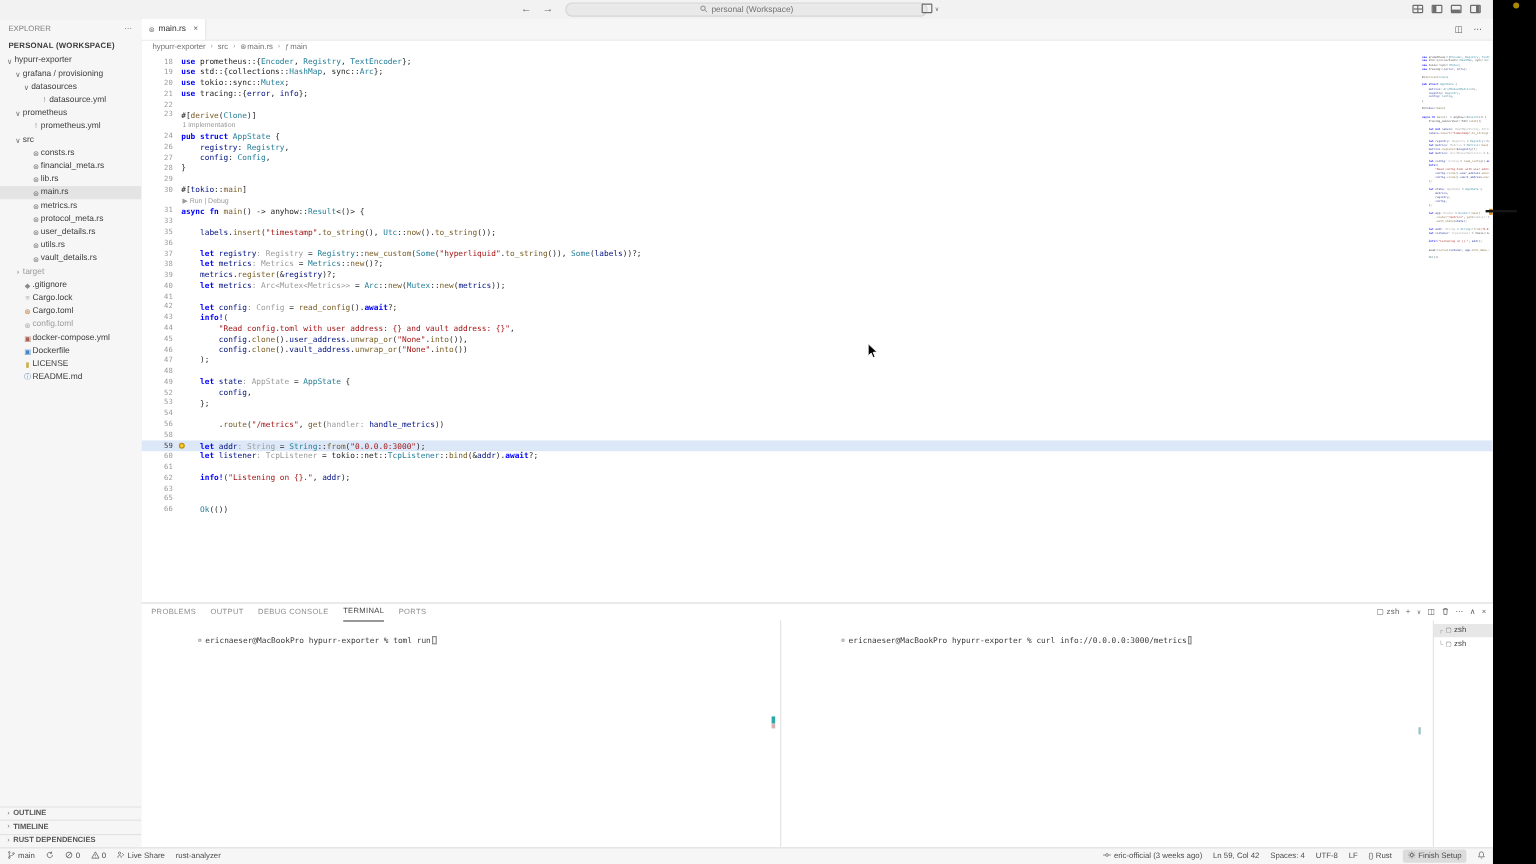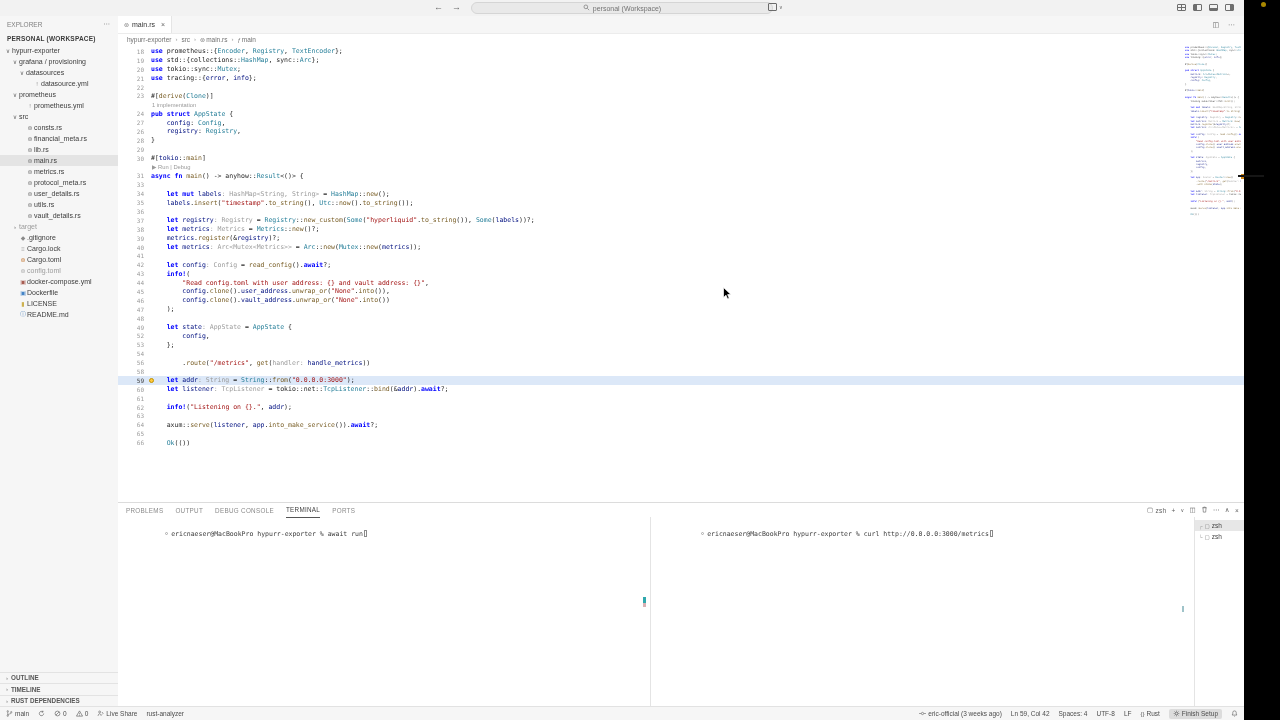--- a/index.html
+++ b/index.html
@@ -295,31 +295,30 @@
           <div class="crow"><span class="gut">18</span><span class="ctext"><span class="k">use </span><span class="p">prometheus::{</span><span class="t">Encoder</span><span class="p">, </span><span class="t">Registry</span><span class="p">, </span><span class="t">TextEncoder</span><span class="p">};</span></span></div>
           <div class="crow"><span class="gut">19</span><span class="ctext"><span class="k">use </span><span class="p">std::{collections::</span><span class="t">HashMap</span><span class="p">, sync::</span><span class="t">Arc</span><span class="p">};</span></span></div>
           <div class="crow"><span class="gut">20</span><span class="ctext"><span class="k">use </span><span class="p">tokio::sync::</span><span class="t">Mutex</span><span class="p">;</span></span></div>
           <div class="crow"><span class="gut">21</span><span class="ctext"><span class="k">use </span><span class="p">tracing::{</span><span class="v">error</span><span class="p">, </span><span class="v">info</span><span class="p">};</span></span></div>
           <div class="crow"><span class="gut">22</span><span class="ctext"></span></div>
           <div class="crow"><span class="gut">23</span><span class="ctext"><span class="p">#[</span><span class="f">derive</span><span class="p">(</span><span class="t">Clone</span><span class="p">)]</span></span></div>
           <div class="lensrow">
             <span class="lens">1 implementation</span>
           </div>
           <div class="crow"><span class="gut">24</span><span class="ctext"><span class="k">pub struct </span><span class="t">AppState</span><span class="p"> {</span></span></div>
+          <div class="crow"><span class="gut">26</span><span class="ctext"><span class="p">    </span><span class="v">registry</span><span class="p">: </span><span class="t">Registry</span><span class="p">,</span></span></div>
           <div class="crow"><span class="gut">27</span><span class="ctext"><span class="p">    </span><span class="v">config</span><span class="p">: </span><span class="t">Config</span><span class="p">,</span></span></div>
-          <div class="crow"><span class="gut">26</span><span class="ctext"><span class="p">    </span><span class="v">registry</span><span class="p">: </span><span class="t">Registry</span><span class="p">,</span></span></div>
           <div class="crow"><span class="gut">28</span><span class="ctext"><span class="p">}</span></span></div>
           <div class="crow"><span class="gut">29</span><span class="ctext"></span></div>
           <div class="crow"><span class="gut">30</span><span class="ctext"><span class="p">#[</span><span class="v">tokio</span><span class="p">::</span><span class="f">main</span><span class="p">]</span></span></div>
           <div class="lensrow">
             <span class="lens">▶ Run | Debug</span>
           </div>
           <div class="crow"><span class="gut">31</span><span class="ctext"><span class="k">async fn </span><span class="f">main</span><span class="p">() -&gt; anyhow::</span><span class="t">Result</span><span class="p">&lt;()&gt; {</span></span></div>
           <div class="crow"><span class="gut">33</span><span class="ctext"></span></div>
-          <div class="crow"><span class="gut">34</span><span class="ctext"><span class="p">    </span><span class="k">let mut </span><span class="v">labels</span><span class="h">: HashMap&lt;String, String&gt;</span><span class="p"> = </span><span class="t">HashMap</span><span class="p">::</span><span class="f">new</span><span class="p">();</span></span></div>
           <div class="crow"><span class="gut">35</span><span class="ctext"><span class="p">    </span><span class="v">labels</span><span class="p">.</span><span class="f">insert</span><span class="p">(</span><span class="s">"timestamp"</span><span class="p">.</span><span class="f">to_string</span><span class="p">(), </span><span class="t">Utc</span><span class="p">::</span><span class="f">now</span><span class="p">().</span><span class="f">to_string</span><span class="p">());</span></span></div>
           <div class="crow"><span class="gut">36</span><span class="ctext"></span></div>
           <div class="crow"><span class="gut">37</span><span class="ctext"><span class="p">    </span><span class="k">let </span><span class="v">registry</span><span class="h">: Registry</span><span class="p"> = </span><span class="t">Registry</span><span class="p">::</span><span class="f">new_custom</span><span class="p">(</span><span class="t">Some</span><span class="p">(</span><span class="s">"hyperliquid"</span><span class="p">.</span><span class="f">to_string</span><span class="p">()), </span><span class="t">Some</span><span class="p">(</span><span class="v">labels</span><span class="p">))?;</span></span></div>
           <div class="crow"><span class="gut">38</span><span class="ctext"><span class="p">    </span><span class="k">let </span><span class="v">metrics</span><span class="h">: Metrics</span><span class="p"> = </span><span class="t">Metrics</span><span class="p">::</span><span class="f">new</span><span class="p">()?;</span></span></div>
           <div class="crow"><span class="gut">39</span><span class="ctext"><span class="p">    </span><span class="v">metrics</span><span class="p">.</span><span class="f">register</span><span class="p">(&amp;</span><span class="v">registry</span><span class="p">)?;</span></span></div>
           <div class="crow"><span class="gut">40</span><span class="ctext"><span class="p">    </span><span class="k">let </span><span class="v">metrics</span><span class="h">: Arc&lt;Mutex&lt;Metrics&gt;&gt;</span><span class="p"> = </span><span class="t">Arc</span><span class="p">::</span><span class="f">new</span><span class="p">(</span><span class="t">Mutex</span><span class="p">::</span><span class="f">new</span><span class="p">(</span><span class="v">metrics</span><span class="p">));</span></span></div>
           <div class="crow"><span class="gut">41</span><span class="ctext"></span></div>
           <div class="crow"><span class="gut">42</span><span class="ctext"><span class="p">    </span><span class="k">let </span><span class="v">config</span><span class="h">: Config</span><span class="p"> = </span><span class="f">read_config</span><span class="p">().</span><span class="k">await</span><span class="p">?;</span></span></div>
           <div class="crow"><span class="gut">43</span><span class="ctext"><span class="p">    </span><span class="m">info!</span><span class="p">(</span></span></div>
           <div class="crow"><span class="gut">44</span><span class="ctext"><span class="p">        </span><span class="s">"Read config.toml with user address: {} and vault address: {}"</span><span class="p">,</span></span></div>
@@ -331,21 +330,20 @@
           <div class="crow"><span class="gut">52</span><span class="ctext"><span class="p">        </span><span class="v">config</span><span class="p">,</span></span></div>
           <div class="crow"><span class="gut">53</span><span class="ctext"><span class="p">    };</span></span></div>
           <div class="crow"><span class="gut">54</span><span class="ctext"></span></div>
           <div class="crow"><span class="gut">56</span><span class="ctext"><span class="p">        .</span><span class="f">route</span><span class="p">(</span><span class="s">"/metrics"</span><span class="p">, </span><span class="f">get</span><span class="p">(</span><span class="h">handler: </span><span class="v">handle_metrics</span><span class="p">))</span></span></div>
           <div class="crow"><span class="gut">58</span><span class="ctext"></span></div>
           <div class="crow cur"><span class="gut">59</span><span class="bulb"></span><span class="ctext"><span class="p">    </span><span class="k">let </span><span class="v">addr</span><span class="h">: String</span><span class="p"> = </span><span class="t">String</span><span class="p">::</span><span class="f">from</span><span class="p">(</span><span class="s">"0.0.0.0:3000"</span><span class="p">);</span></span></div>
           <div class="crow"><span class="gut">60</span><span class="ctext"><span class="p">    </span><span class="k">let </span><span class="v">listener</span><span class="h">: TcpListener</span><span class="p"> = tokio::net::</span><span class="t">TcpListener</span><span class="p">::</span><span class="f">bind</span><span class="p">(&amp;</span><span class="v">addr</span><span class="p">).</span><span class="k">await</span><span class="p">?;</span></span></div>
           <div class="crow"><span class="gut">61</span><span class="ctext"></span></div>
           <div class="crow"><span class="gut">62</span><span class="ctext"><span class="p">    </span><span class="m">info!</span><span class="p">(</span><span class="s">"Listening on {}."</span><span class="p">, </span><span class="v">addr</span><span class="p">);</span></span></div>
           <div class="crow"><span class="gut">63</span><span class="ctext"></span></div>
-          <div class="crow"><span class="gut">64</span><span class="ctext"><span class="p">    axum::</span><span class="f">serve</span><span class="p">(</span><span class="v">listener</span><span class="p">, </span><span class="v">app</span><span class="p">.</span><span class="f">into_make_service</span><span class="p">()).</span><span class="k">await</span><span class="p">?;</span></span></div>
           <div class="crow"><span class="gut">65</span><span class="ctext"></span></div>
           <div class="crow"><span class="gut">66</span><span class="ctext"><span class="p">    </span><span class="t">Ok</span><span class="p">(())</span></span></div>
         </div>
       <div class="minimap">
         <div class="minimap-code" id="minimap-code"><div><span class="k">use </span><span class="p">prometheus::{</span><span class="t">Encoder</span><span class="p">, </span><span class="t">Registry</span><span class="p">, </span><span class="t">TextEncoder</span></div><div><span class="k">use </span><span class="p">std::{collections::</span><span class="t">HashMap</span><span class="p">, sync::</span><span class="t">Arc</span></div><div><span class="k">use </span><span class="p">tokio::sync::</span><span class="t">Mutex</span><span class="p">;</span></div><div><span class="k">use </span><span class="p">tracing::{</span><span class="v">error</span><span class="p">, </span><span class="v">info</span><span class="p">};</span></div><div> </div><div><span class="p">#[</span><span class="f">derive</span><span class="p">(</span><span class="t">Clone</span><span class="p">)]</span></div><div> </div><div><span class="k">pub struct </span><span class="t">AppState</span><span class="p"> {</span></div><div><span class="p">    </span><span class="v">metrics</span><span class="p">: </span><span class="t">Arc</span><span class="p">&lt;</span><span class="t">Mutex</span><span class="p">&lt;</span><span class="t">Metrics</span><span class="p">&gt;&gt;,</span></div><div><span class="p">    </span><span class="v">registry</span><span class="p">: </span><span class="t">Registry</span><span class="p">,</span></div><div><span class="p">    </span><span class="v">config</span><span class="p">: </span><span class="t">Config</span><span class="p">,</span></div><div><span class="p">}</span></div><div> </div><div><span class="p">#[</span><span class="v">tokio</span><span class="p">::</span><span class="f">main</span><span class="p">]</span></div><div> </div><div><span class="k">async fn </span><span class="f">main</span><span class="p">() -&gt; anyhow::</span><span class="t">Result</span><span class="p">&lt;()&gt; {</span></div><div><span class="p">    tracing_subscriber::fmt::</span><span class="f">init</span><span class="p">();</span></div><div> </div><div><span class="p">    </span><span class="k">let mut </span><span class="v">labels</span><span class="h">: HashMap&lt;String, String&gt;</span></div><div><span class="p">    </span><span class="v">labels</span><span class="p">.</span><span class="f">insert</span><span class="p">(</span><span class="s">"timestamp"</span><span class="p">.</span><span class="f">to_string</span><span class="p">(), </span></div><div> </div><div><span class="p">    </span><span class="k">let </span><span class="v">registry</span><span class="h">: Registry</span><span class="p"> = </span><span class="t">Registry</span><span class="p">::</span><span class="f">new_custom</span></div><div><span class="p">    </span><span class="k">let </span><span class="v">metrics</span><span class="h">: Metrics</span><span class="p"> = </span><span class="t">Metrics</span><span class="p">::</span><span class="f">new</span><span class="p">()?;</span></div><div><span class="p">    </span><span class="v">metrics</span><span class="p">.</span><span class="f">register</span><span class="p">(&amp;</span><span class="v">registry</span><span class="p">)?;</span></div><div><span class="p">    </span><span class="k">let </span><span class="v">metrics</span><span class="h">: Arc&lt;Mutex&lt;Metrics&gt;&gt;</span><span class="p"> = </span><span class="t">Arc</span></div><div> </div><div><span class="p">    </span><span class="k">let </span><span class="v">config</span><span class="h">: Config</span><span class="p"> = </span><span class="f">read_config</span><span class="p">().</span><span class="k">await</span></div><div><span class="p">    </span><span class="m">info!</span><span class="p">(</span></div><div><span class="p">        </span><span class="s">"Read config.toml with user address: {} and vault address: {}"</span></div><div><span class="p">        </span><span class="v">config</span><span class="p">.</span><span class="f">clone</span><span class="p">().</span><span class="v">user_address</span><span class="p">.</span><span class="f">unwrap_or</span></div><div><span class="p">        </span><span class="v">config</span><span class="p">.</span><span class="f">clone</span><span class="p">().</span><span class="v">vault_address</span><span class="p">.</span><span class="f">unwrap_or</span></div><div><span class="p">    );</span></div><div> </div><div><span class="p">    </span><span class="k">let </span><span class="v">state</span><span class="h">: AppState</span><span class="p"> = </span><span class="t">AppState</span><span class="p"> {</span></div><div><span class="p">        </span><span class="v">metrics</span><span class="p">,</span></div><div><span class="p">        </span><span class="v">registry</span><span class="p">,</span></div><div><span class="p">        </span><span class="v">config</span><span class="p">,</span></div><div><span class="p">    };</span></div><div> </div><div><span class="p">    </span><span class="k">let </span><span class="v">app</span><span class="h">: Router</span><span class="p"> = </span><span class="t">Router</span><span class="p">::</span><span class="f">new</span><span class="p">()</span></div><div><span class="p">        .</span><span class="f">route</span><span class="p">(</span><span class="s">"/metrics"</span><span class="p">, </span><span class="f">get</span><span class="p">(</span><span class="h">handler: </span><span class="v">handle_metrics</span></div><div><span class="p">        .</span><span class="f">with_state</span><span class="p">(</span><span class="v">state</span><span class="p">);</span></div><div> </div><div><span class="p">    </span><span class="k">let </span><span class="v">addr</span><span class="h">: String</span><span class="p"> = </span><span class="t">String</span><span class="p">::</span><span class="f">from</span><span class="p">(</span><span class="s">"0.0.0.0:3000"</span></div><div><span class="p">    </span><span class="k">let </span><span class="v">listener</span><span class="h">: TcpListener</span><span class="p"> = tokio::net::</span></div><div> </div><div><span class="p">    </span><span class="m">info!</span><span class="p">(</span><span class="s">"Listening on {}."</span><span class="p">, </span><span class="v">addr</span><span class="p">);</span></div><div> </div><div><span class="p">    axum::</span><span class="f">serve</span><span class="p">(</span><span class="v">listener</span><span class="p">, </span><span class="v">app</span><span class="p">.</span><span class="f">into_make_service</span></div><div> </div><div><span class="p">    </span><span class="t">Ok</span><span class="p">(())</span></div></div>
       </div>
       <div class="mm-marker"></div>
     </div>
 
     <div class="panel">
@@ -366,25 +364,25 @@
             <span><svg viewBox="0 0 16 16" width="7" height="7">
                 <path d="M3 4h10M6 4V2.5h4V4M4.5 4l.8 10h5.4l.8-10" fill="none" stroke="#555" stroke-width="1.3"></path>
               </svg></span>
             <span>⋯</span>
             <span>∧</span>
             <span>×</span>
           </div>
         </div>
       <div class="panel-body">
         <div class="term" style="left:8px">
-          <span class="dec"></span><span>ericnaeser@MacBookPro hypurr-exporter % </span><span>await run</span><span class="cursor-block"></span>
+          <span class="dec"></span><span>ericnaeser@MacBookPro hypurr-exporter % </span><span>toml run</span><span class="cursor-block"></span>
         </div>
         <div class="vdiv" style="left:532px"></div>
         <div class="term" style="left:544px">
-          <span class="dec"></span><span>ericnaeser@MacBookPro hypurr-exporter % </span><span>curl http://0.0.0.0:3000/metrics</span><span class="cursor-block"></span>
+          <span class="dec"></span><span>ericnaeser@MacBookPro hypurr-exporter % </span><span>curl info://0.0.0.0:3000/metrics</span><span class="cursor-block"></span>
         </div>
         <div class="term-list" id="term-list">
             <div class="tl-row sel">
               <span class="con">┌</span>
               <span class="tic">▢</span>
               <span>zsh</span>
             </div>
             <div class="tl-row">
               <span class="con">└</span>
               <span class="tic">▢</span>

